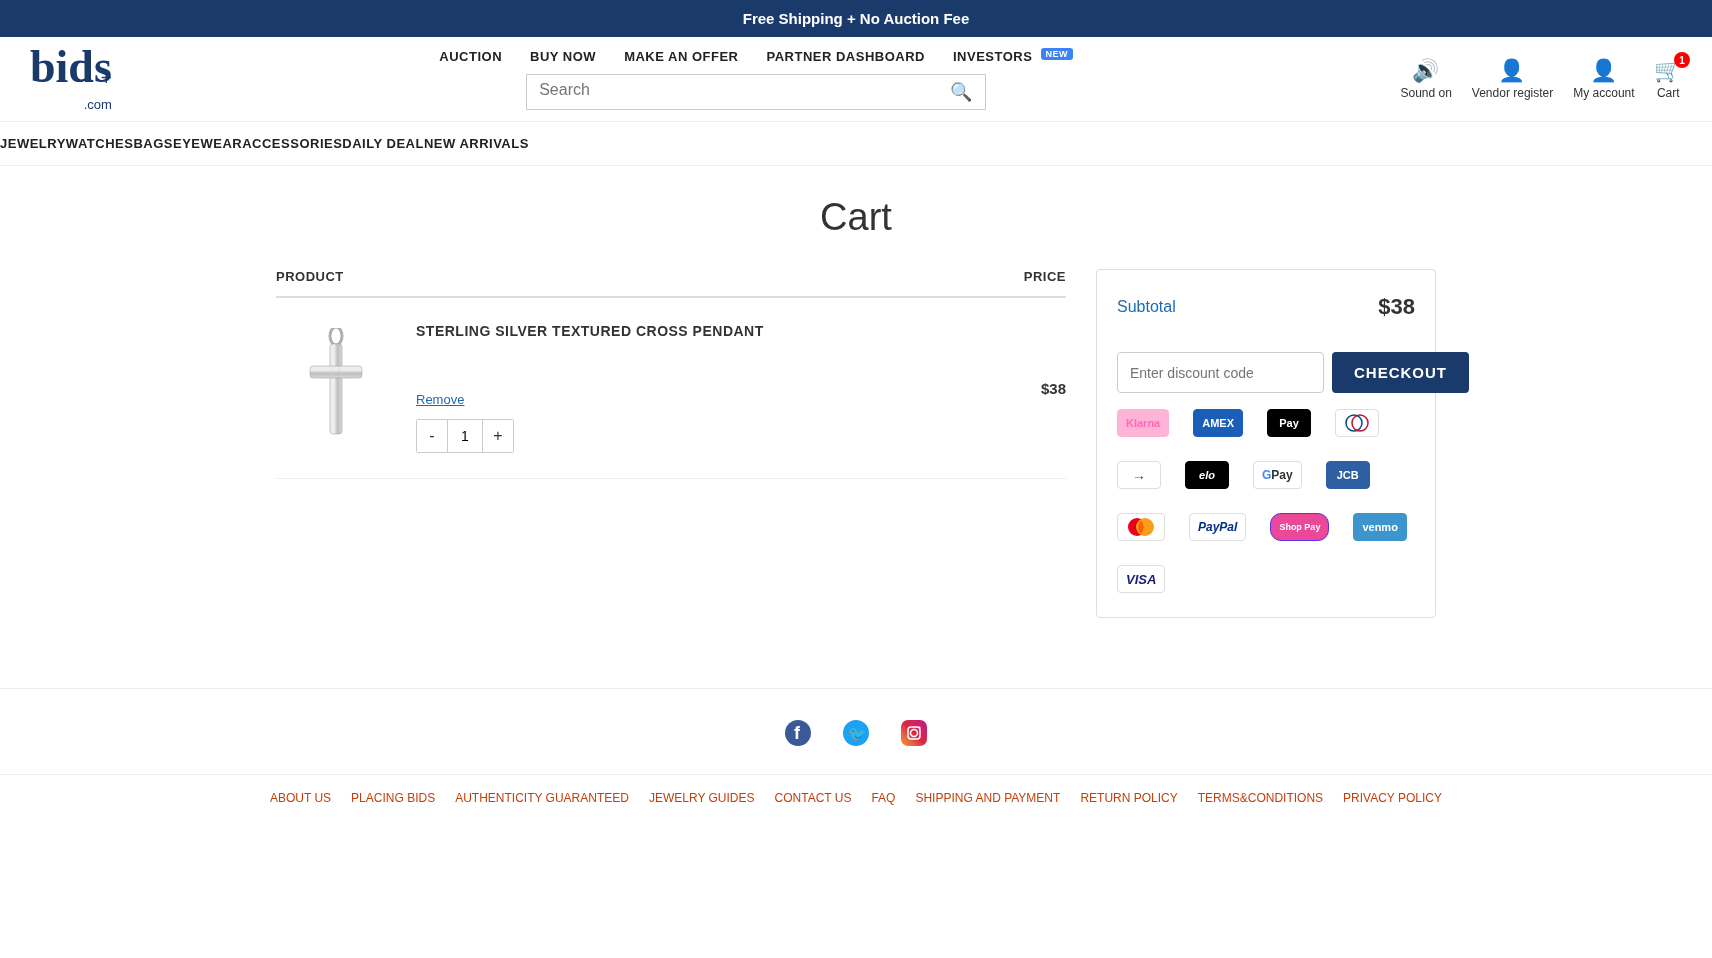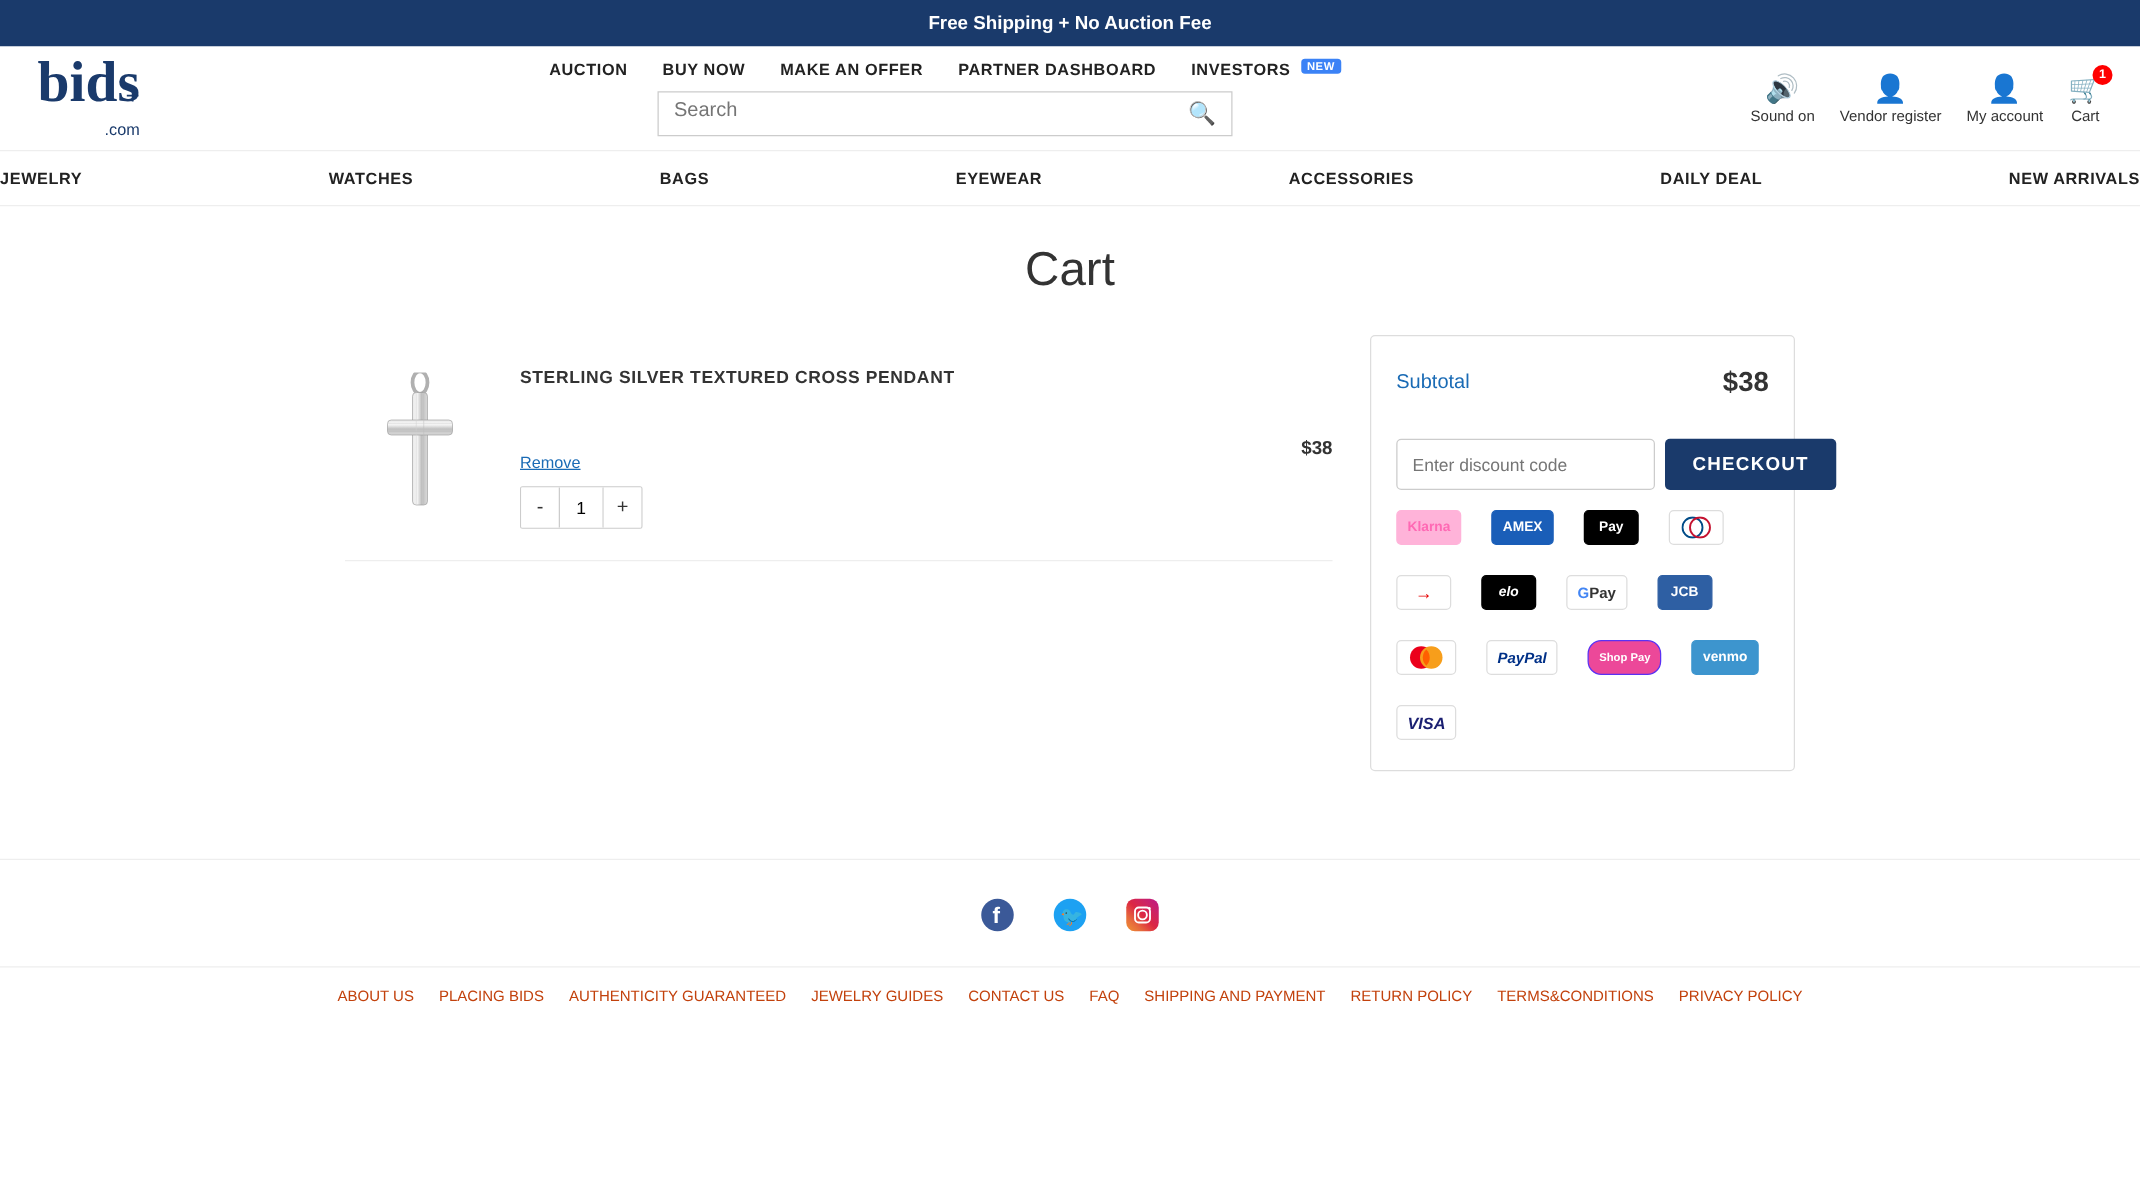--- a/index.html
+++ b/index.html
@@ -118,21 +118,21 @@
       border-radius: 50%;
       display: flex;
       align-items: center;
       justify-content: center;
       font-weight: 700;
     }
 
     
     .cat-nav {
       display: flex;
-      justify-content: space-between;
+      justify-content: flex-start;
       padding: 14px 0;
       border-bottom: 1px solid #eee;
       font-size: 13px;
       font-weight: 700;
       letter-spacing: 0.5px;
     }
 
     .cat-nav a {
       text-decoration: none;
       color: #222;
@@ -449,20 +449,24 @@
   <a href="#">DAILY DEAL</a>
   <a href="#">NEW ARRIVALS</a>
 </div>
 
 <div class="main-content">
   <h1 class="page-title">Cart</h1>
 
   <div class="cart-layout">
 
     <div class="cart-table">
+      <div class="cart-table-header">
+        <span>PRODUCT</span>
+        <span>PRICE</span>
+      </div>
 
       <div class="cart-item">
         <div class="cart-item-img">
 
           <svg viewBox="0 0 80 120" class="cross-pendant">
 
             <ellipse cx="40" cy="8" rx="6" ry="9" fill="none" stroke="#b0b0b0" stroke-width="3"></ellipse>
 
             <rect x="34" y="16" width="12" height="90" rx="3" ry="3" fill="url(#silver)" stroke="#999" stroke-width="0.5"></rect>
 

